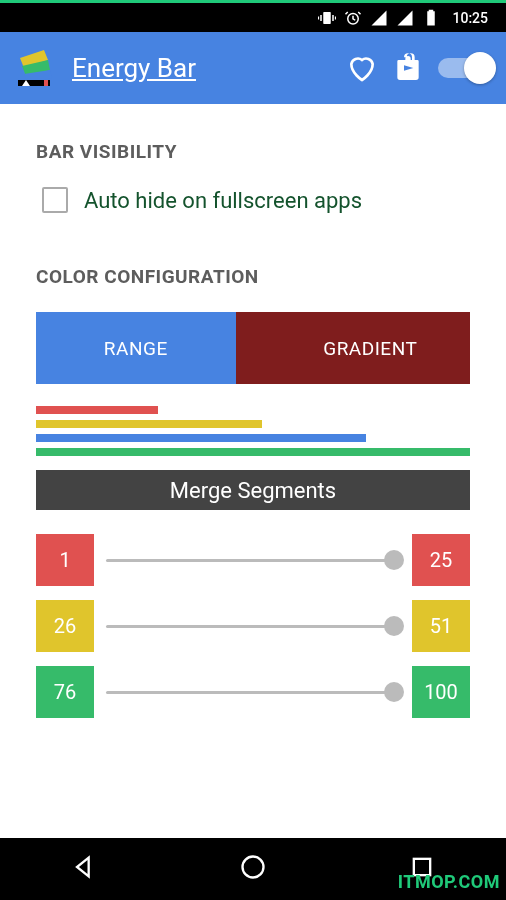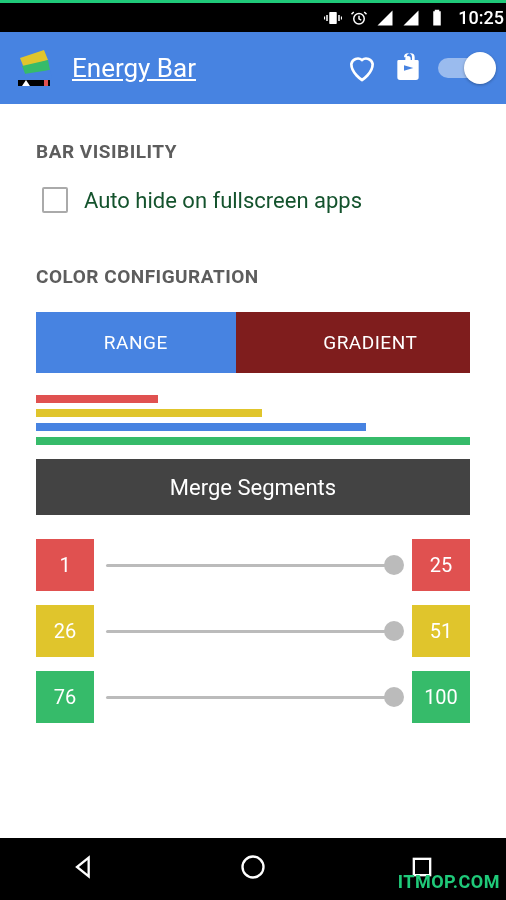--- a/index.html
+++ b/index.html
@@ -11,22 +11,22 @@
     position: relative;
     overflow: hidden;
   }
   .statusbar {
     height: 32px;
     background: #000;
     color: #fff;
     display: flex;
     align-items: center;
     justify-content: flex-end;
-    padding: 0 2px;
-    font-size: 18px;
+    padding: 0 18px;
+    font-size: 14px;
     gap: 8px;
     border-top: 3px solid #1fc979;
   }
   .statusbar .clock { font-weight: 500; margin-left: 4px; }
   .statusbar svg { width: 18px; height: 18px; fill: #fff; }
   .appbar {
     height: 72px;
     background: #4783e1;
     color: #fff;
     display: flex;
@@ -85,21 +85,21 @@
     border: 2px solid #aaa;
     border-radius: 2px;
   }
   .checkbox-label {
     font-size: 22px;
     color: #14532d;
   }
   .gap { height: 52px; }
   .tabs {
     display: flex;
-    height: 61px;
+    height: 72px;
   }
   .tab {
     flex: 1;
     display: flex;
     align-items: center;
     justify-content: center;
     color: #fff;
     font-size: 19px;
     letter-spacing: 0.5px;
   }
@@ -110,21 +110,21 @@
   }
   .bar-line { height: 8px; margin-bottom: 6px; }
   .bar-red { background: #e05150; width: 28%; }
   .bar-yellow { background: #e0c52c; width: 52%; }
   .bar-blue { background: #4783e1; width: 76%; }
   .bar-green { background: #36bb6a; width: 100%; }
   .merge-btn {
     margin-top: 14px;
     background: #434343;
     color: #fff;
-    height: 56px;
+    height: 40px;
     display: flex;
     align-items: center;
     justify-content: center;
     font-size: 22px;
   }
   .sliders {
     margin-top: 24px;
     display: flex;
     flex-direction: column;
     gap: 14px;

